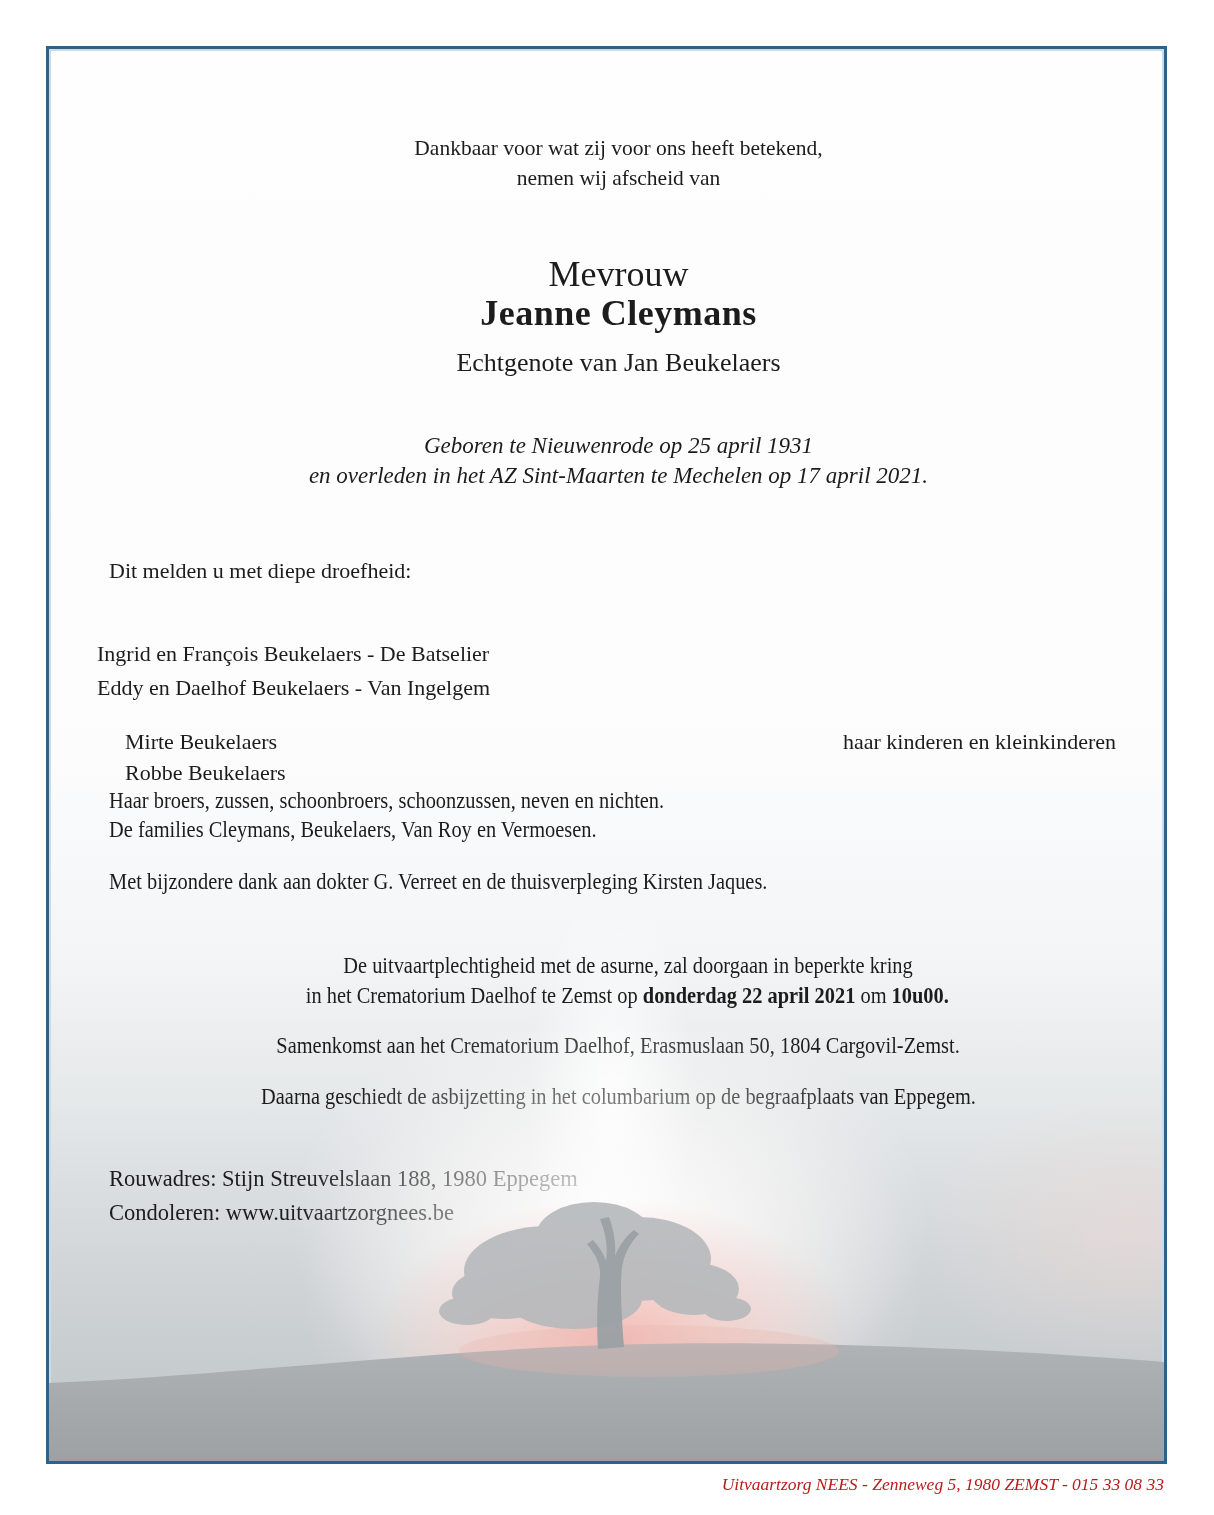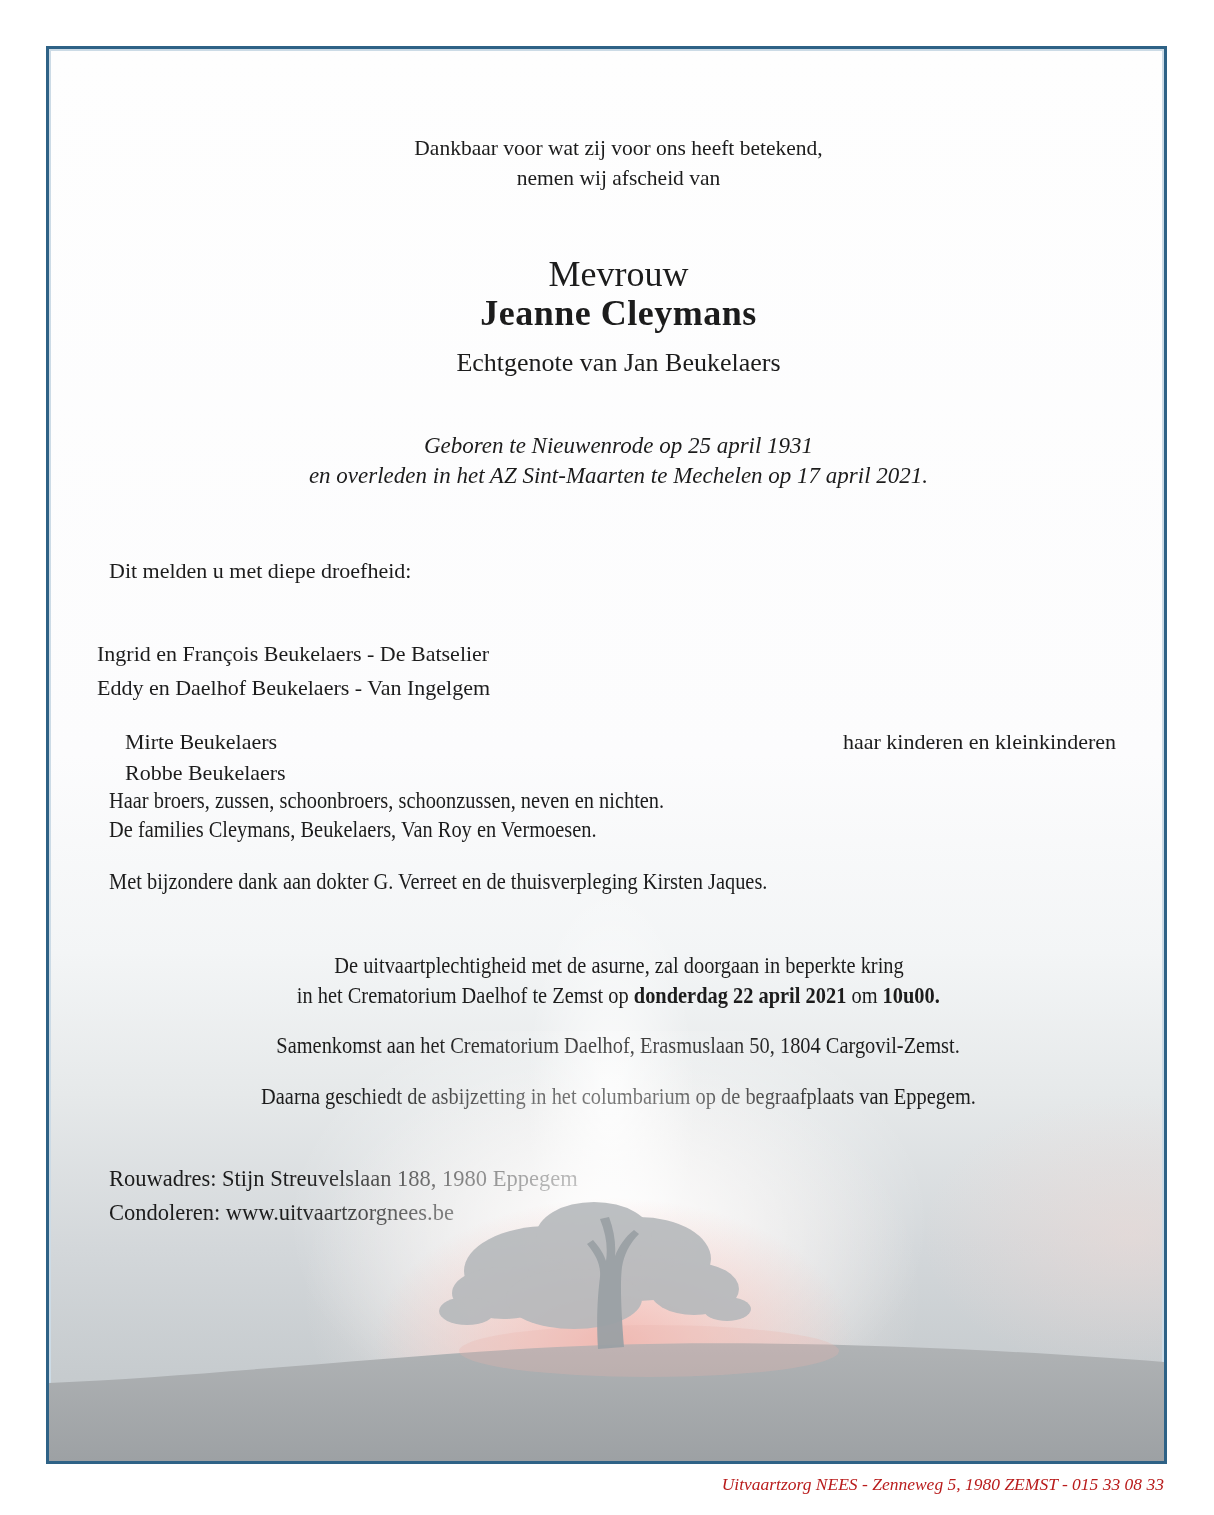--- a/index.html
+++ b/index.html
@@ -27,21 +27,21 @@
   .spouse{top:299px;font-size:26px;}
   .dates{top:382px;font-size:23px;line-height:30px;font-style:italic;}
   .announce{top:509px;font-size:22px;}
   .fam-row{position:absolute;left:0;width:100%;box-sizing:border-box;
     padding:0 48px;font-size:22px;display:flex;justify-content:space-between;}
   .fam-indent{padding-left:76px;}
   .cond span.sx{display:inline-block;transform:scaleX(.85);transform-origin:left center;}
   .center .sx{transform-origin:center center !important;}
   .relatives{top:737px;font-size:24px;line-height:29px;}
   .thanks{top:819px;font-size:24px;}
-  .ceremony{top:901px;font-size:24px;line-height:30px;}
+  .ceremony{top:901px;font-size:24px;line-height:30px;margin-left:9px;}
   .gathering{top:983px;font-size:24px;}
   .interment{top:1034px;font-size:24px;}
   .rouwadres{top:1117px;font-size:22.5px;}
   .condoleren{top:1151px;font-size:22.5px;}
   .scene{position:absolute;left:0;bottom:0;width:1115px;height:430px;pointer-events:none;}
   .footer{
     position:absolute;top:1474px;right:50px;font-size:17.5px;font-style:italic;
     color:#b91c1c;white-space:nowrap;
   }
   b{font-weight:bold;}

